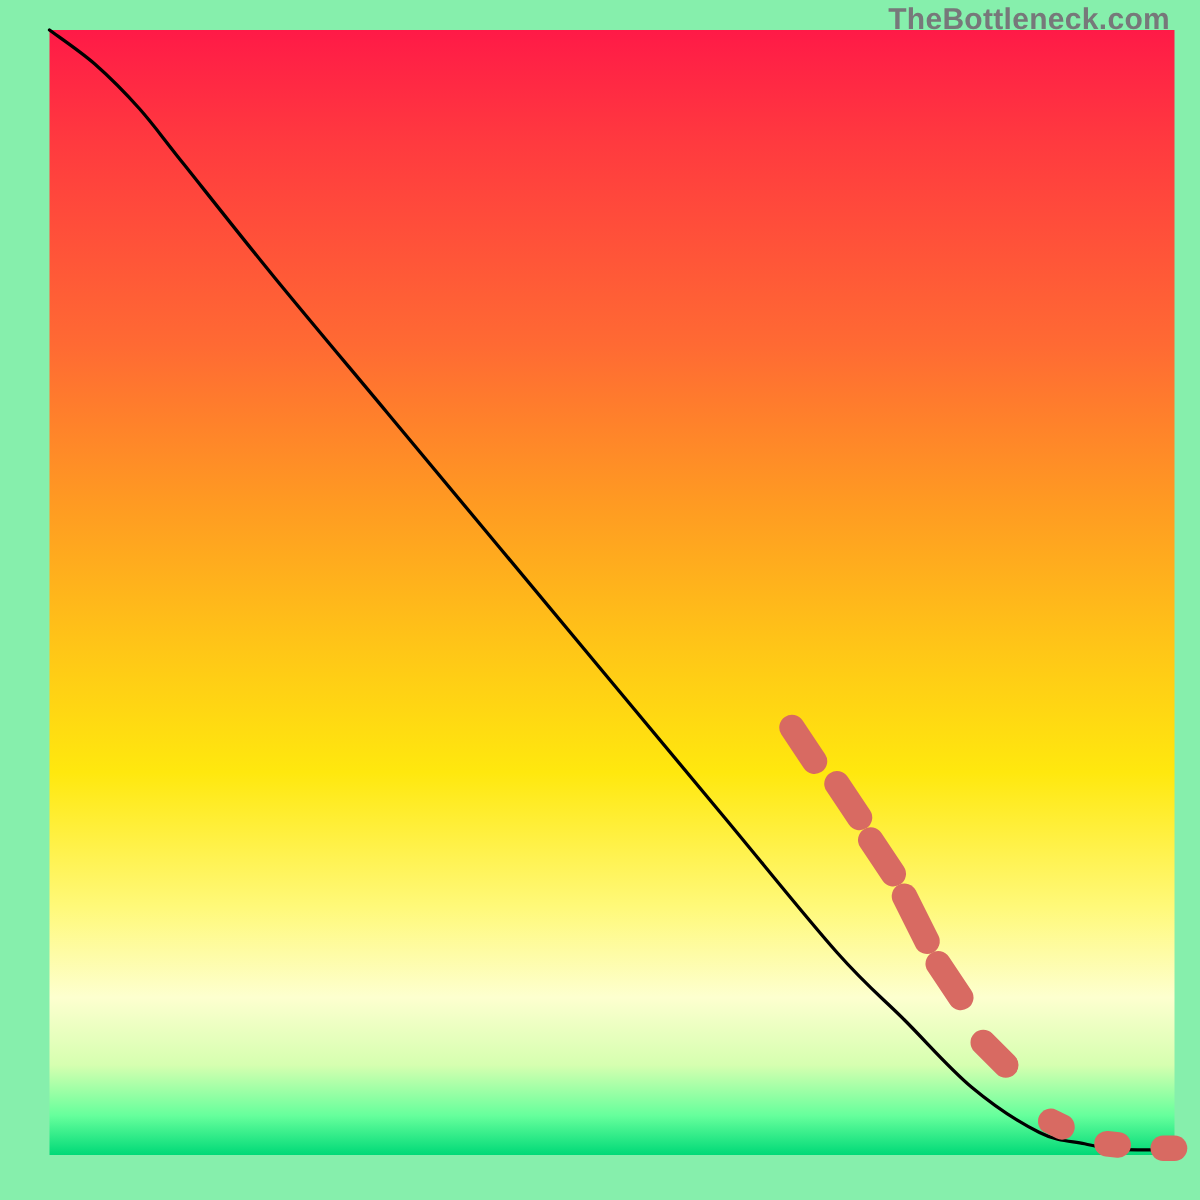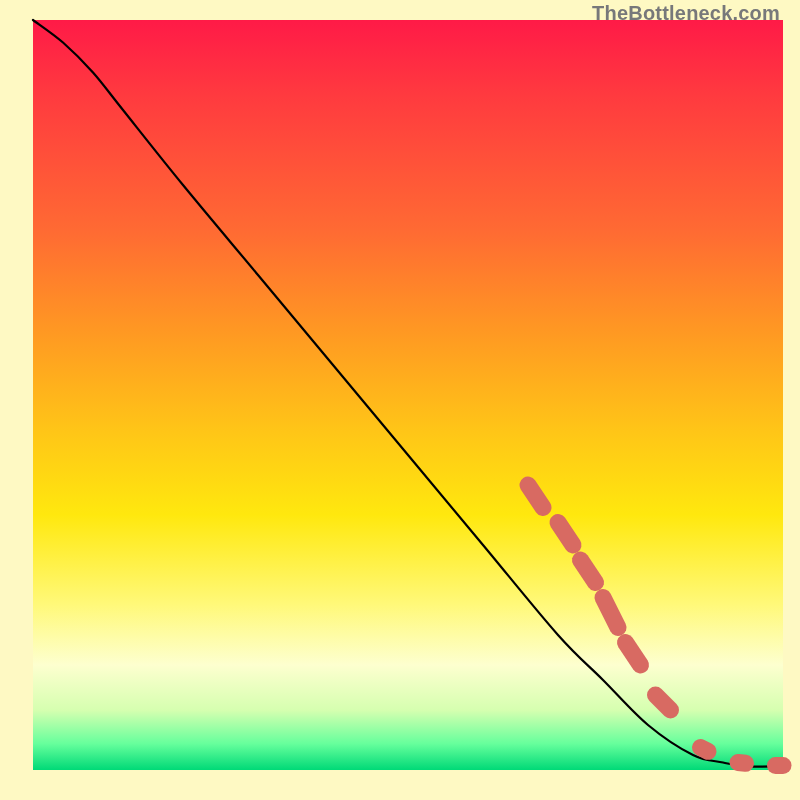--- a/index.html
+++ b/index.html
@@ -8,21 +8,21 @@
     width: 800px;
     height: 800px;
     background: #000;
     overflow: hidden;
     font-family: Arial, Helvetica, sans-serif;
   }
   .frame {
     position: relative;
     width: 800px;
     height: 800px;
-    background: #fef9c3;
+    background: #86efac;
   }
   .plot {
     position: absolute;
     left: 33px;
     top: 20px;
     width: 750px;
     height: 750px;
     
     background: linear-gradient(
       to bottom,

